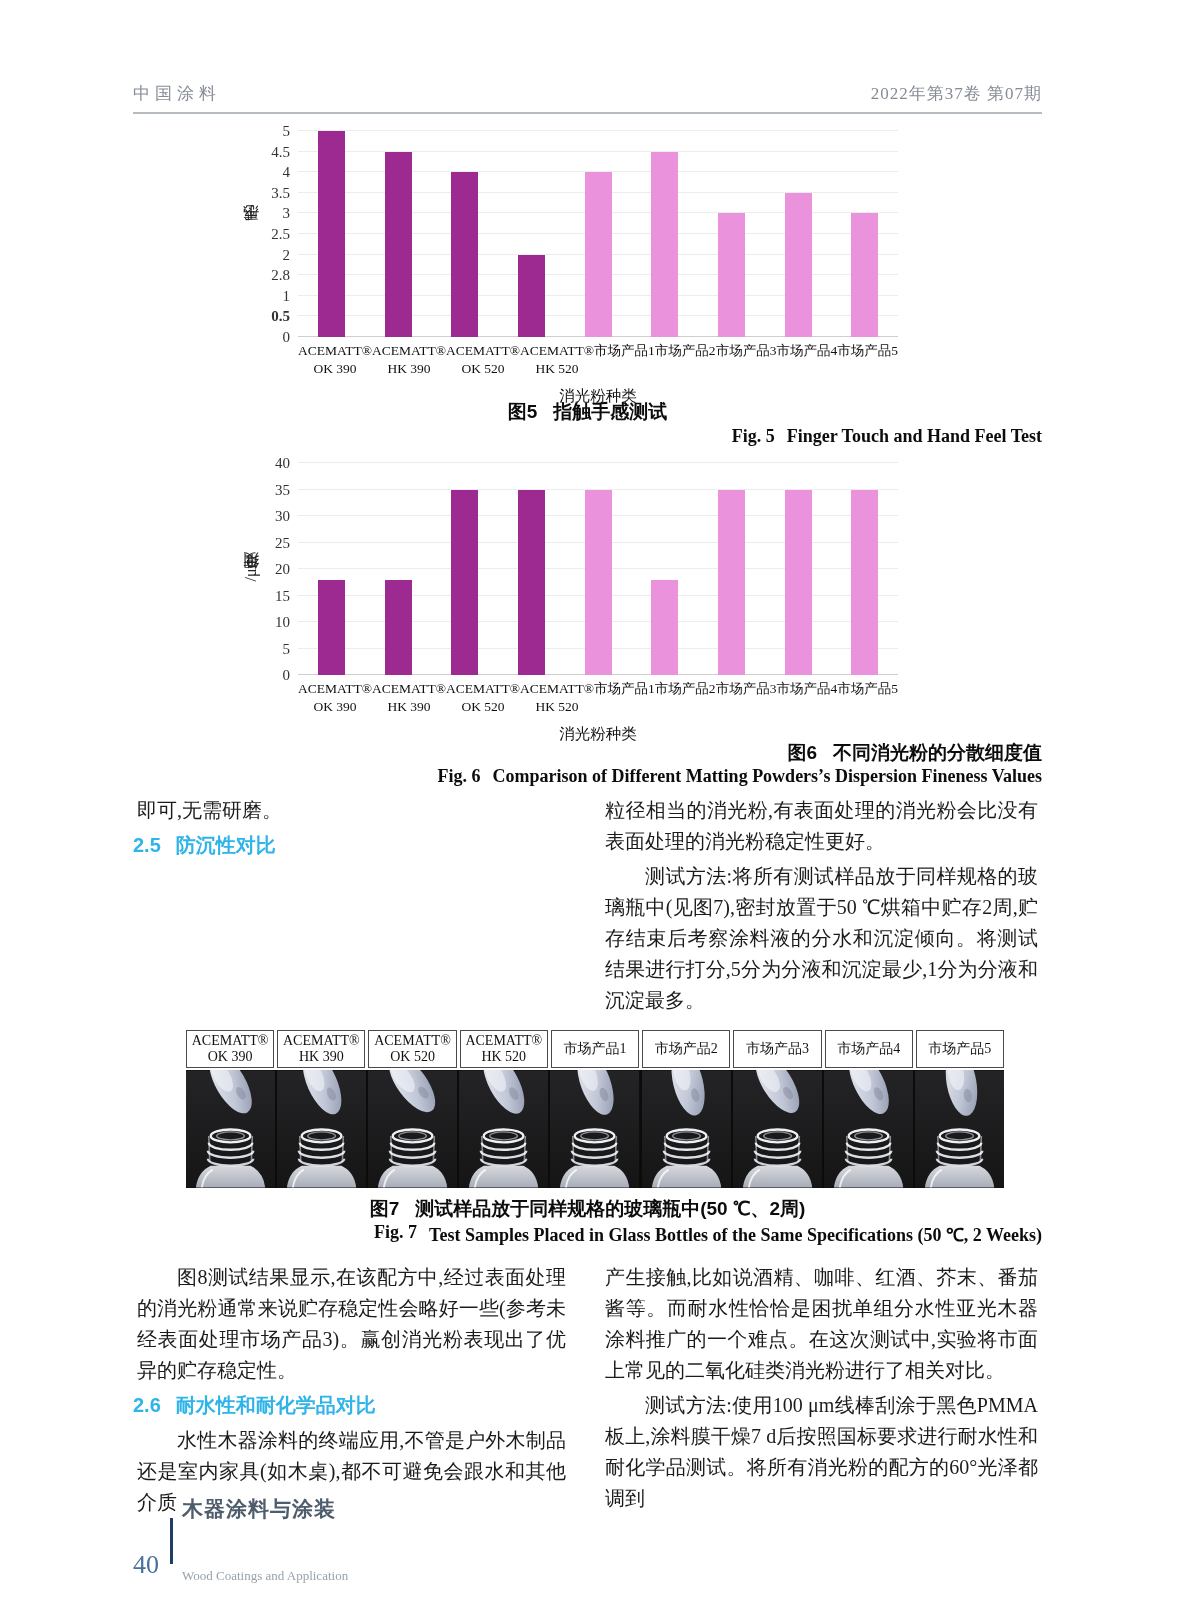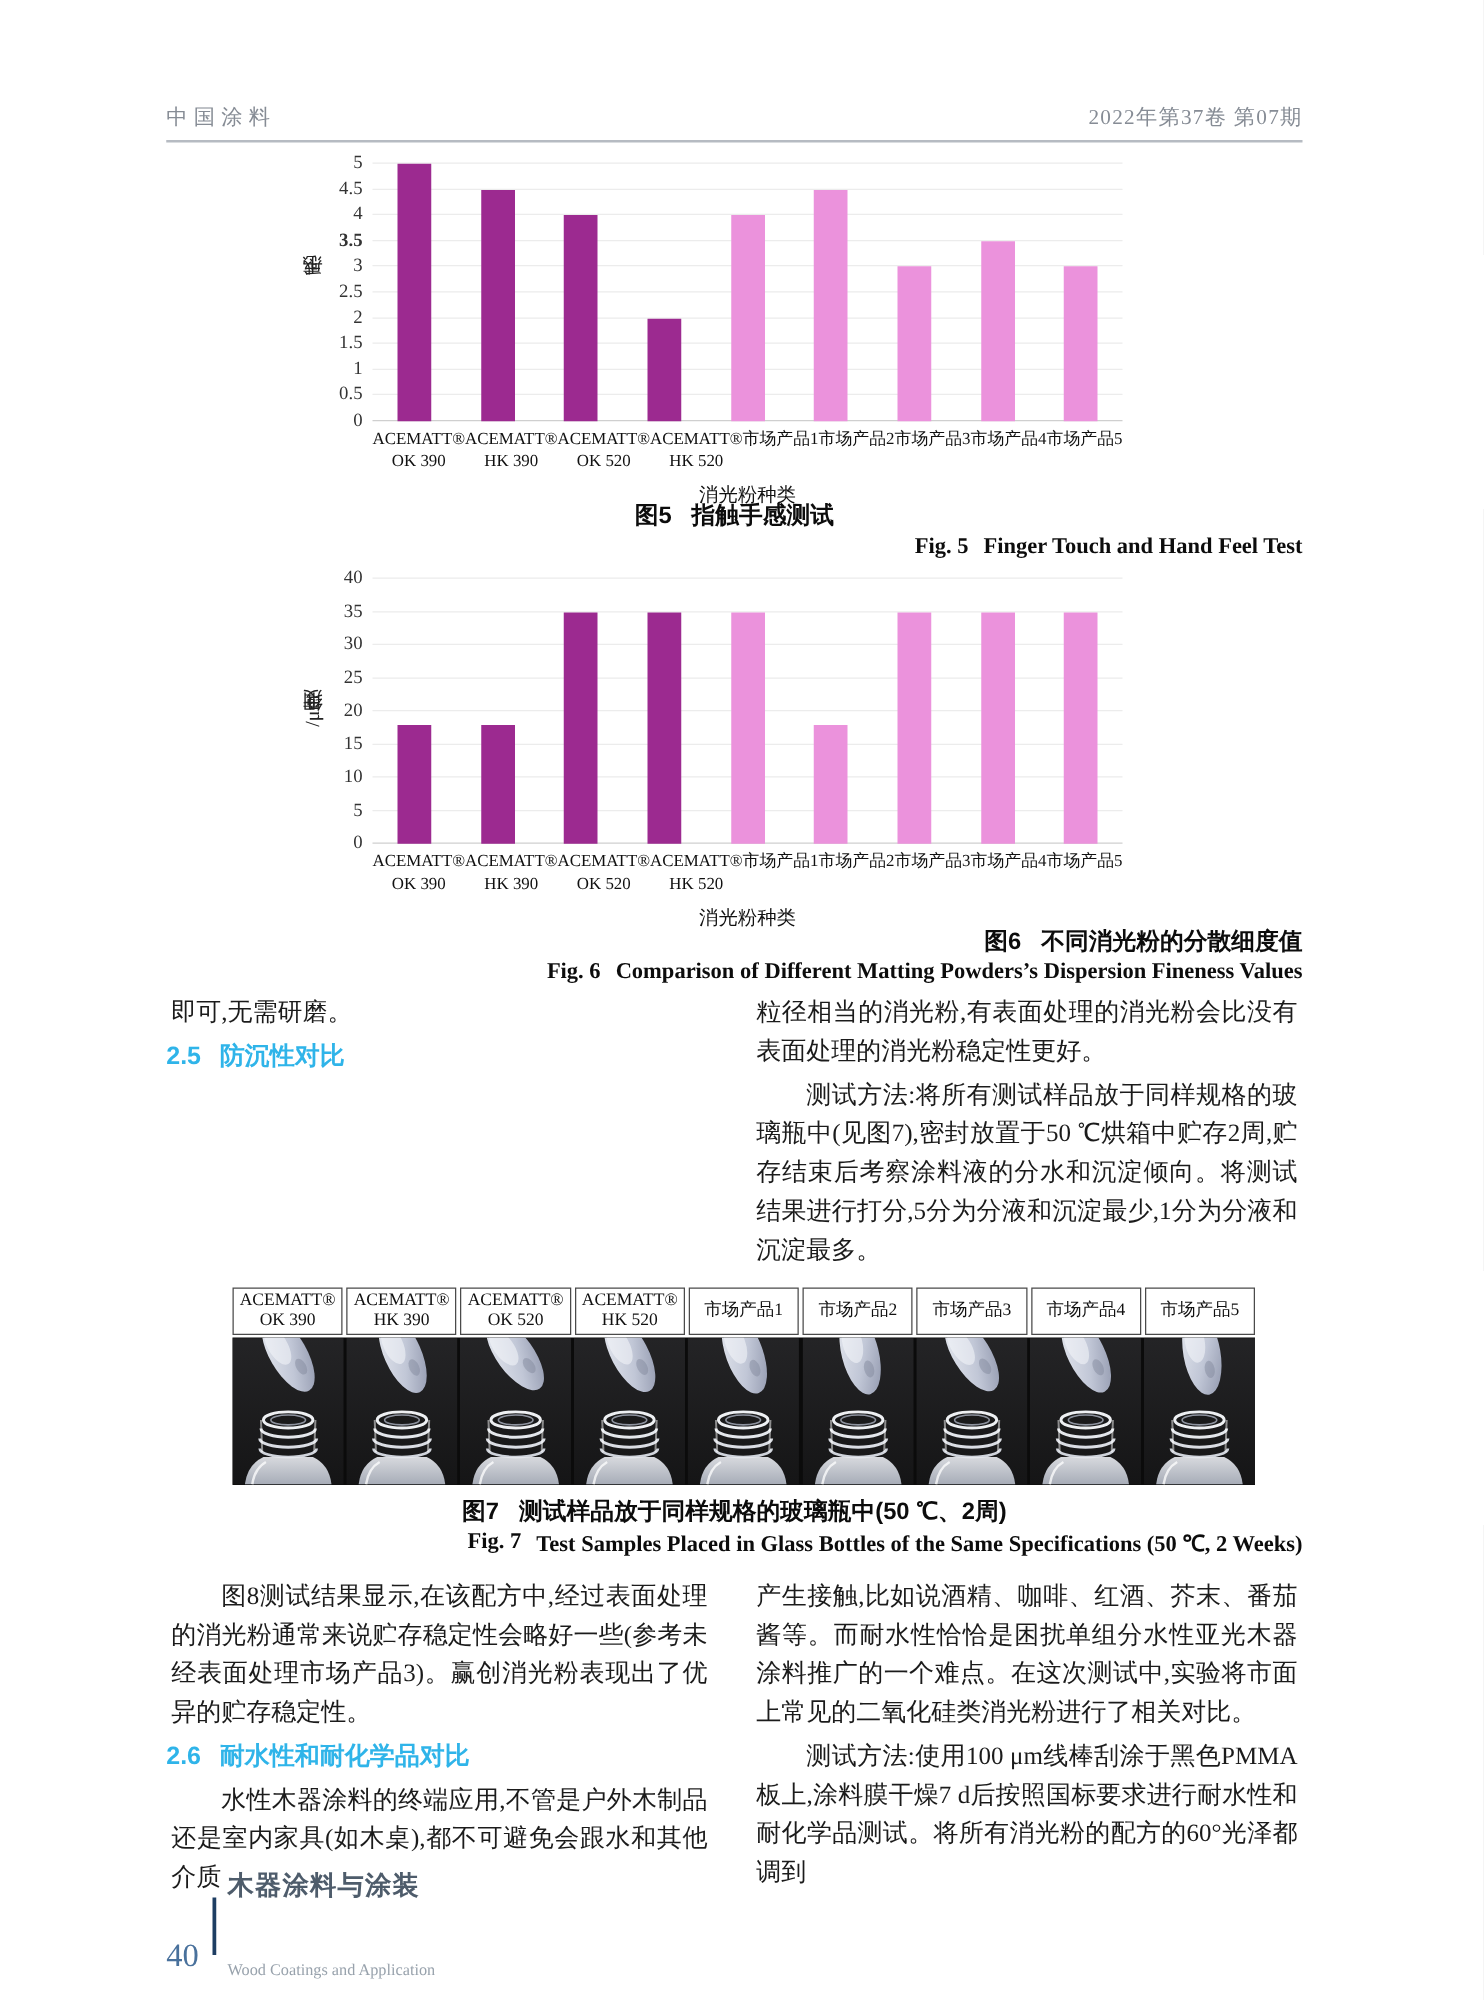--- a/index.html
+++ b/index.html
@@ -96,27 +96,27 @@
 
   <div class="chart" style="top:131px;">
     <div class="chart-top" style="height:206px;">
       <div class="ylabel">
           <span>手感</span>
         </div>
       <div class="yticks">
           <div class="ytick" style="bottom: 100%;">5</div>
           <div class="ytick" style="bottom: 90%;">4.5</div>
           <div class="ytick" style="bottom: 80%;">4</div>
-          <div class="ytick" style="bottom: 70%; font-weight: bold;">3.5</div>
+          <div class="ytick" style="bottom: 70%;">3.5</div>
           <div class="ytick" style="bottom: 60%;">3</div>
           <div class="ytick" style="bottom: 50%;">2.5</div>
           <div class="ytick" style="bottom: 40%;">2</div>
-          <div class="ytick" style="bottom: 30%;">1.5</div>
+          <div class="ytick" style="bottom: 30%;">2.8</div>
           <div class="ytick" style="bottom: 20%;">1</div>
-          <div class="ytick" style="bottom: 10%;">0.5</div>
+          <div class="ytick" style="bottom: 10%; font-weight: bold;">0.5</div>
           <div class="ytick" style="bottom: 0%;">0</div>
         </div>
       <div class="plot">
         <div class="grid">
             <div class="gridline" style="bottom: 100%;"></div>
             <div class="gridline" style="bottom: 90%;"></div>
             <div class="gridline" style="bottom: 80%;"></div>
             <div class="gridline" style="bottom: 70%;"></div>
             <div class="gridline" style="bottom: 60%;"></div>
             <div class="gridline" style="bottom: 50%;"></div>

